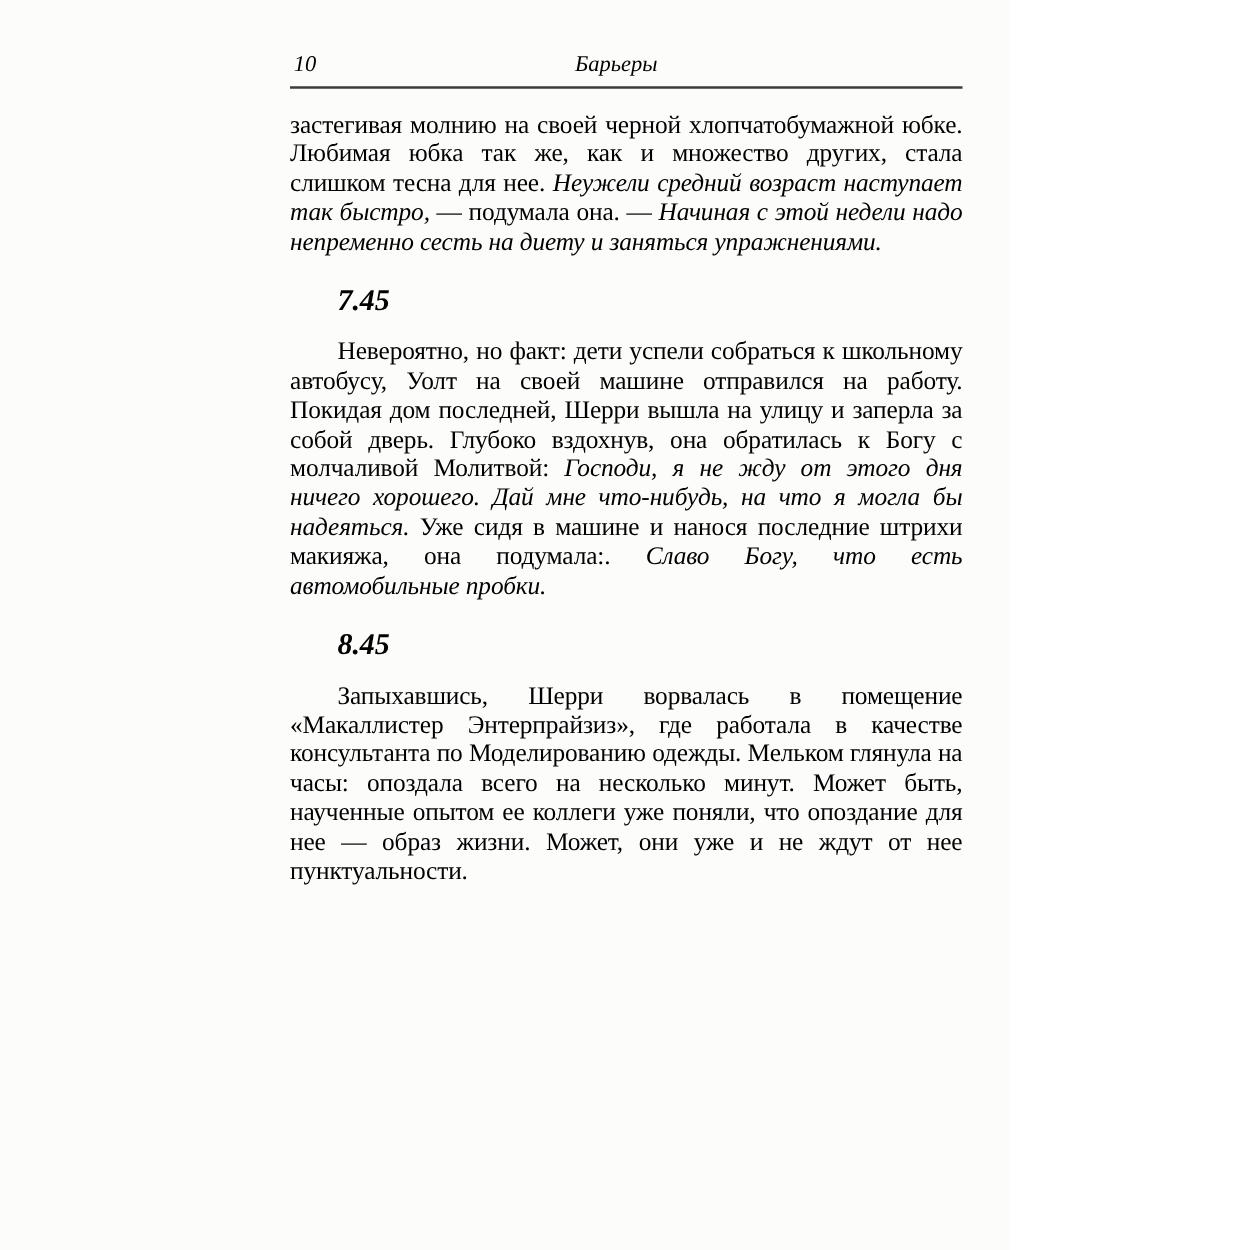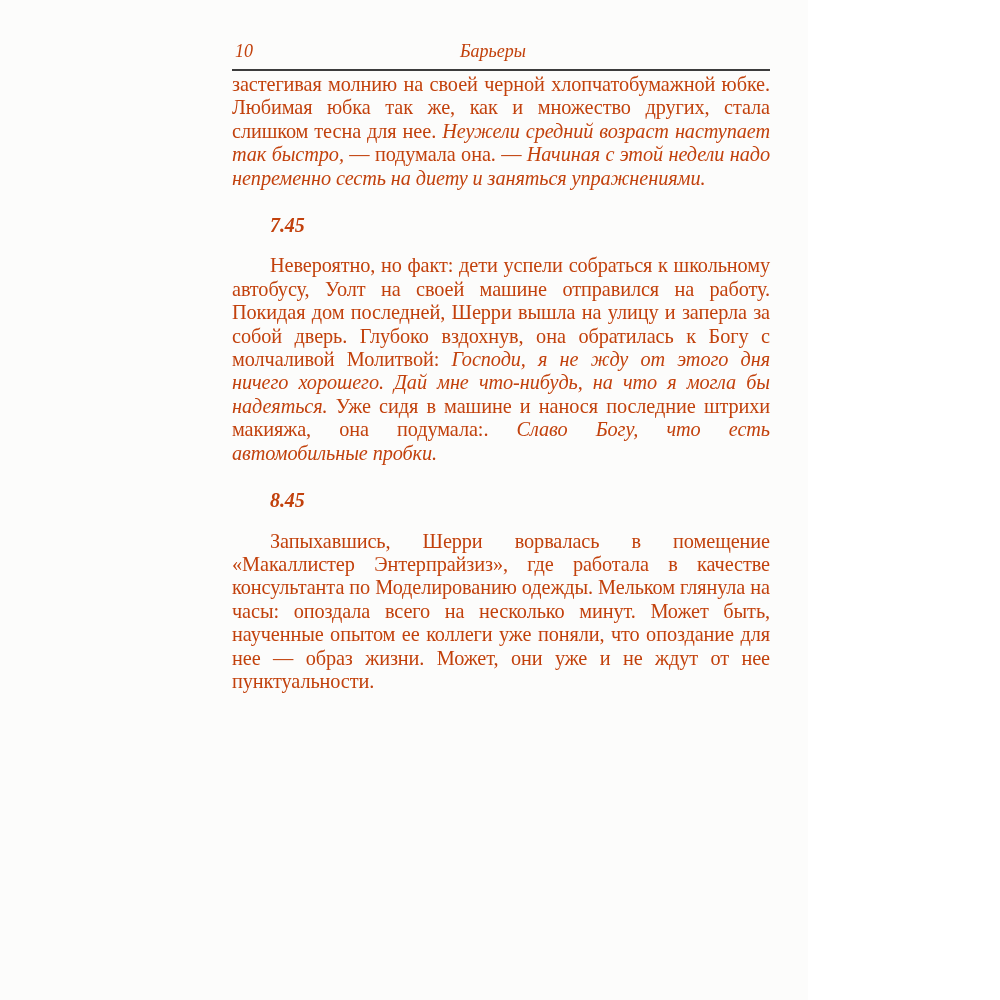--- a/index.html
+++ b/index.html
@@ -6,21 +6,21 @@
   html, body { width: 1000px; height: 1000px; }
   body {
     background: #ffffff;
     font-family: "Liberation Serif", serif;
   }
   .page {
     position: relative;
     width: 808px;
     height: 1000px;
     background: #fcfcfb;
-    color: #c2410c;
+    color: #000000;
     overflow: hidden;
   }
   .text-col {
     position: absolute;
     left: 232px;
     top: 42px;
     width: 538px;
   }
   .runhead {
     position: relative;
@@ -33,32 +33,32 @@
   .runhead .pagenum {
     display: inline-block;
     padding-left: 3px;
   }
   .runhead .title {
     position: absolute;
     left: 0; right: 16px;
     text-align: center;
   }
   .body-text {
-    margin-top: 2px;
+    margin-top: 18px;
     font-size: 20.3px;
     line-height: 23.4px;
     text-align: justify;
     letter-spacing: -0.1px;
   }
   p.para { text-indent: 38px; }
   p.para.no-indent { text-indent: 0; }
   .time-heading {
     font-weight: bold;
     font-style: italic;
-    font-size: 20px;
+    font-size: 24px;
     margin: 24px 0 17px 38px;
     text-align: left;
   }
   em { font-style: italic; }
 </style>
 </head>
 <body>
 
 <div class="page">
   <div class="text-col">

